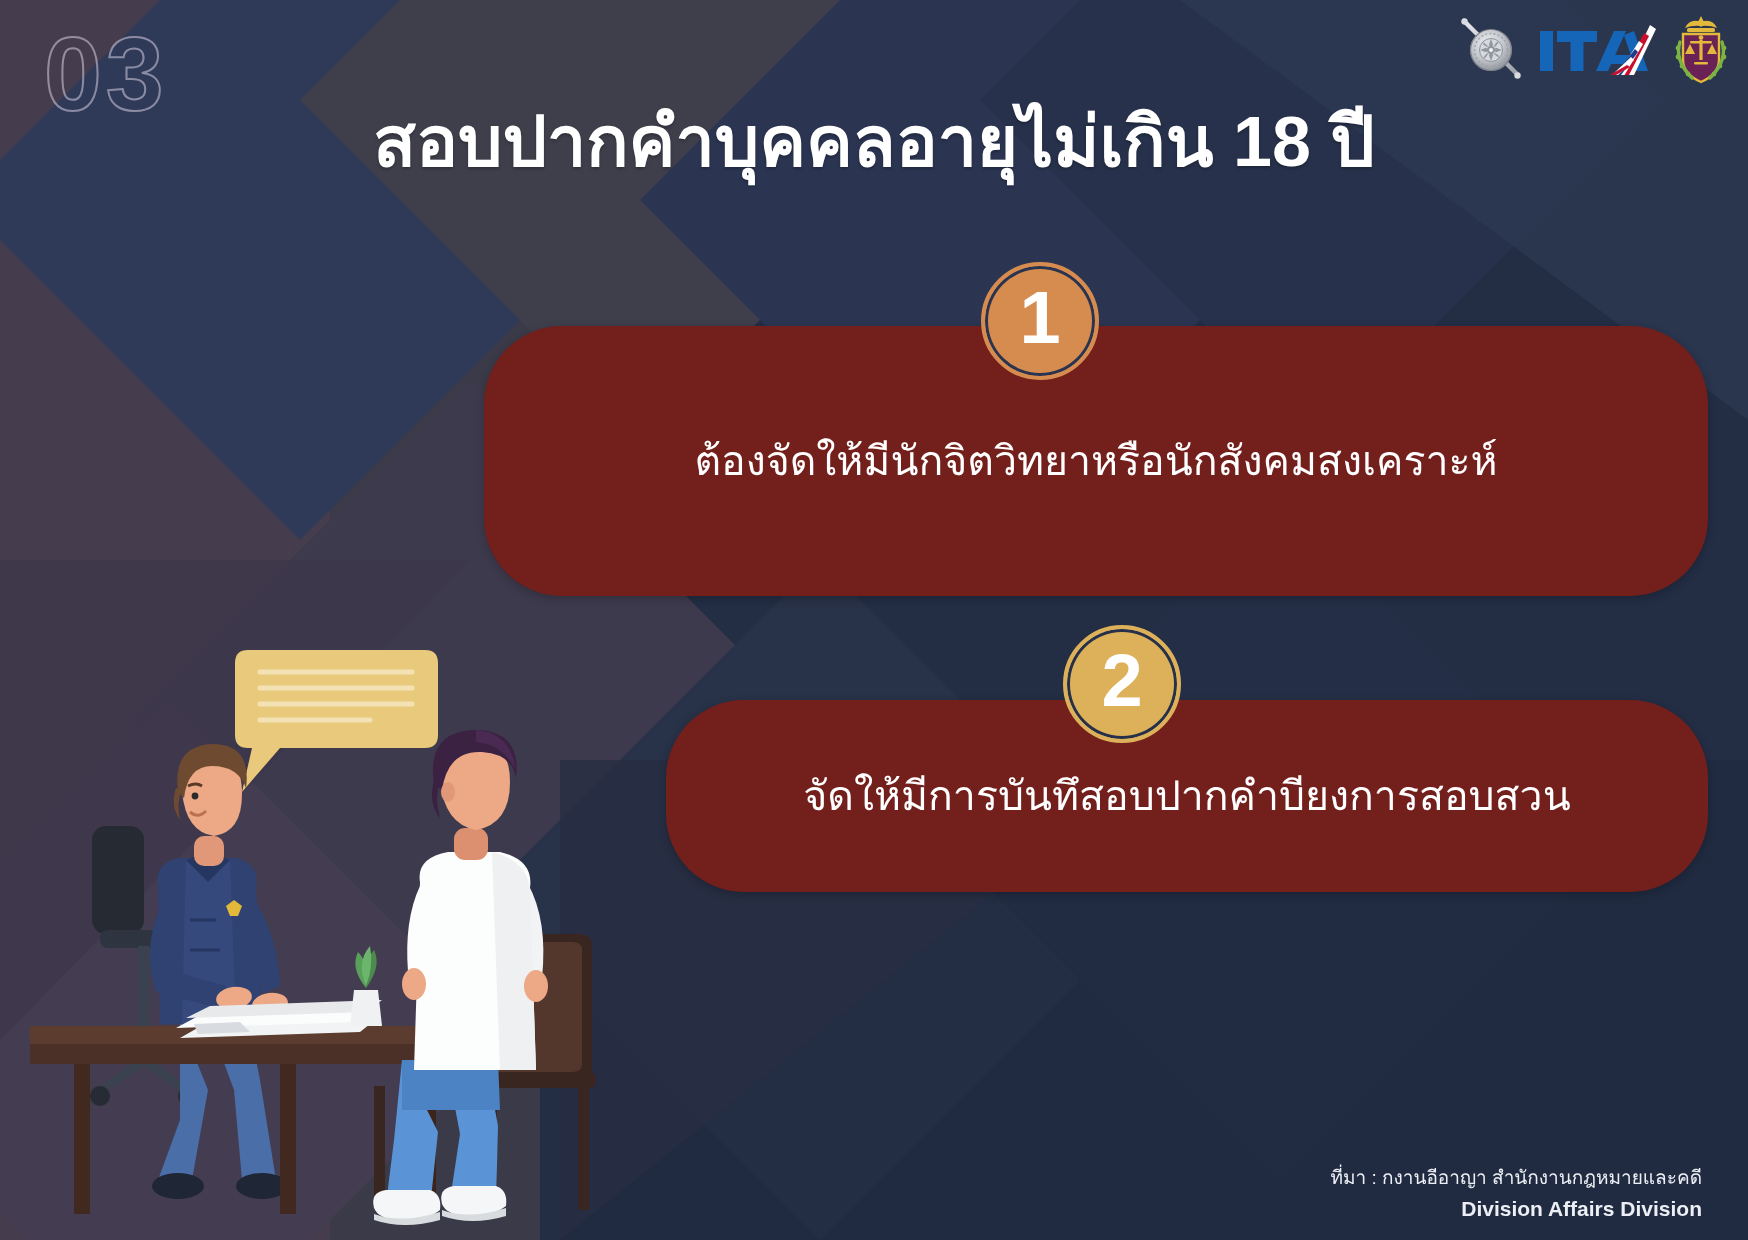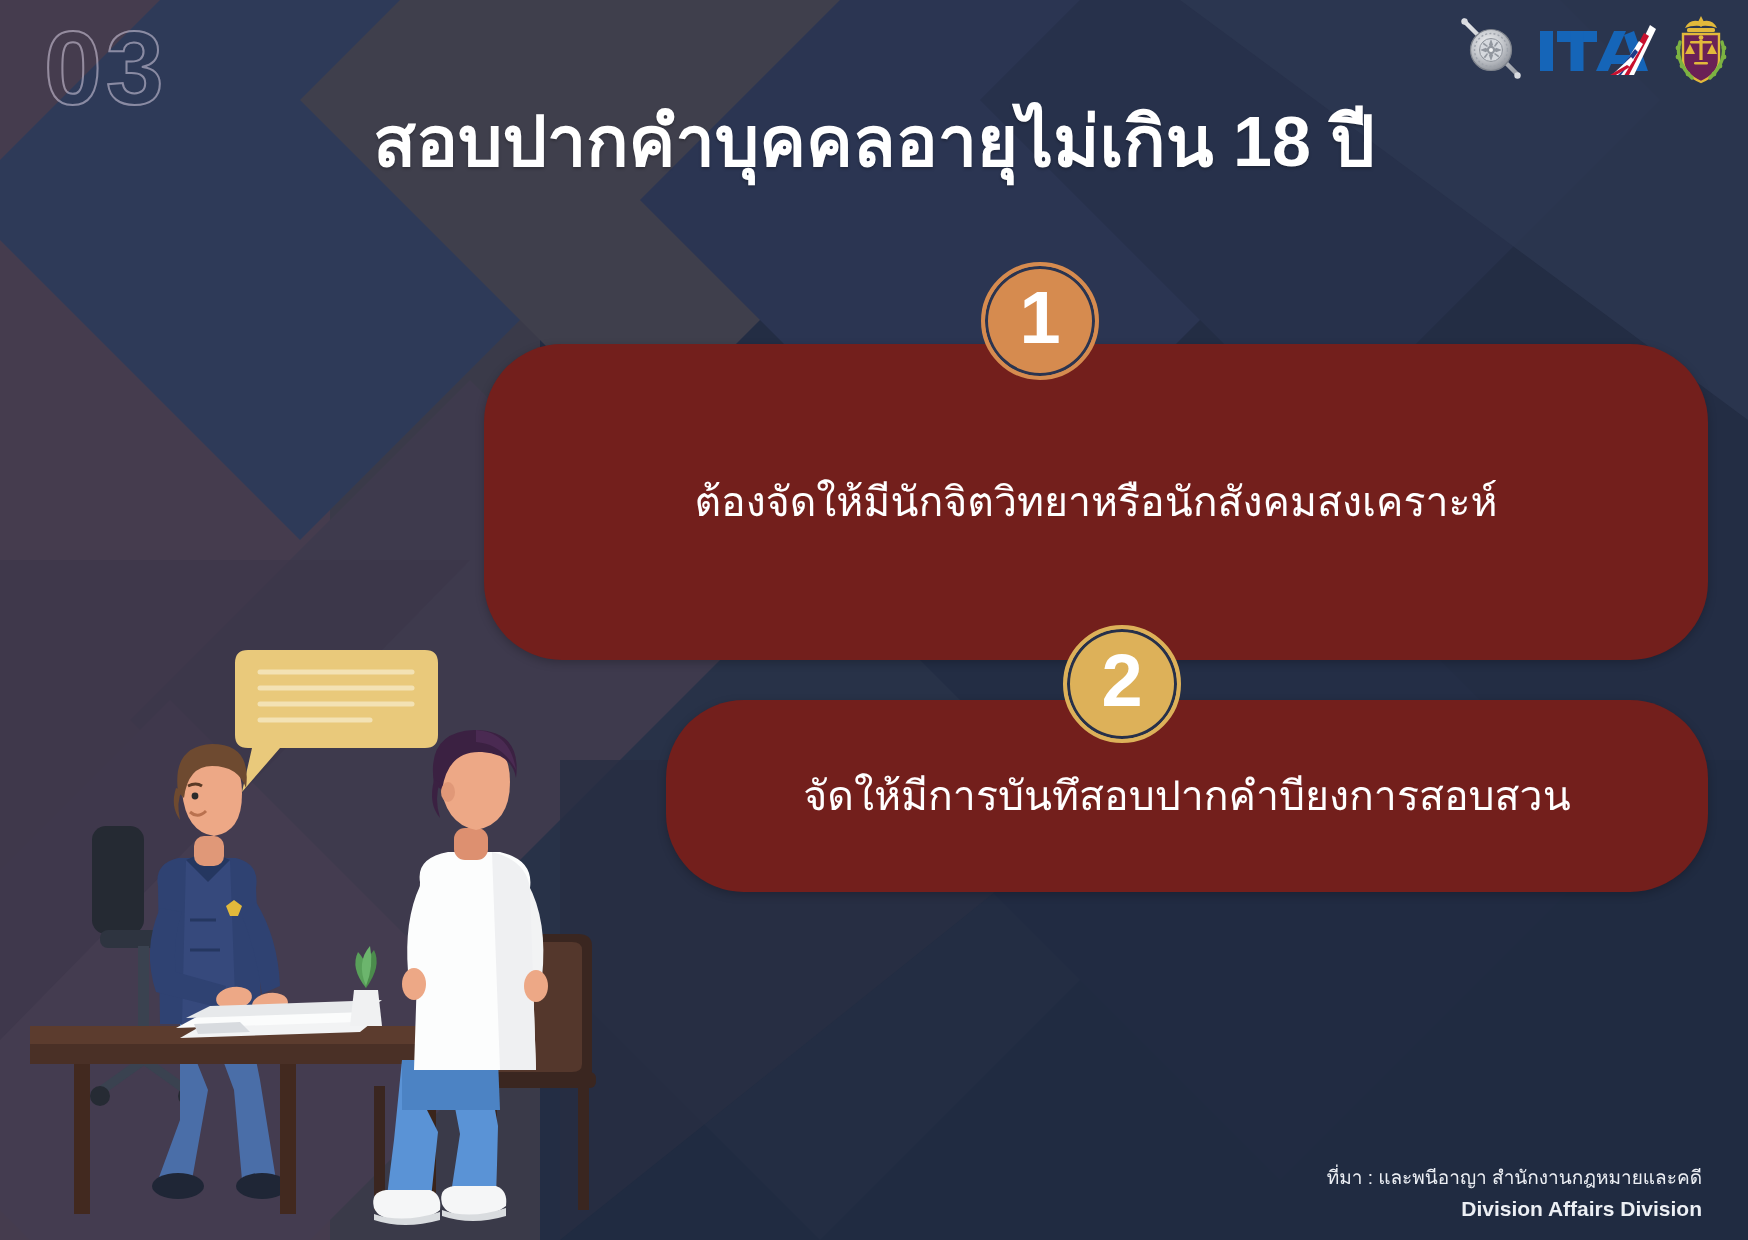--- a/index.html
+++ b/index.html
@@ -18,21 +18,21 @@
     inset: 0;
     background: #232d44;
     overflow: hidden;
   }
   .bg-layer { position: absolute; inset: 0; }
 
   
   #step-number {
     position: absolute;
     left: 44px;
-    top: 14px;
+    top: 20px;
     font-family: "Liberation Sans", sans-serif;
     font-size: 104px;
     font-weight: bold;
     letter-spacing: 4px;
     color: transparent;
     -webkit-text-stroke: 2px rgba(215,205,225,0.55);
     text-shadow: none;
     line-height: 1.05;
     user-select: none;
   }
@@ -71,23 +71,23 @@
     background: #731f1c;
     border-radius: 78px;
     display: flex;
     flex-direction: column;
     align-items: center;
     justify-content: center;
     box-shadow: 0 3px 10px rgba(0,0,0,0.22);
   }
   #card-1 {
     left: 484px;
-    top: 344px;
+    top: 326px;
     width: 1224px;
-    height: 316px;
+    height: 270px;
     gap: 28px;
   }
   #card-2 {
     left: 666px;
     top: 700px;
     width: 1042px;
     height: 192px;
   }
   .card-line {
     color: #ffffff;
@@ -413,17 +413,17 @@
 
       <path d="M404 164 Q396 112 444 110 Q492 110 486 158 Q482 134 452 132 Q418 130 412 170 Z" fill="#3b2142"></path>
       <path d="M404 160 Q398 184 410 198 Q404 178 410 162 Z" fill="#3b2142"></path>
       <path d="M446 110 Q480 112 486 150 Q472 124 446 122 Z" fill="#4a2a52"></path>
 
       <ellipse cx="418" cy="172" rx="7" ry="10" fill="#e09878"></ellipse>
     </g>
   </svg>
 
   <div id="footer">
-    <div id="footer-source">ที่มา : และพนีอาญา สำนักงานกฎหมายและคดี</div>
+    <div id="footer-source">ที่มา : กงานอีอาญา สำนักงานกฎหมายและคดี</div>
     <div id="footer-division">Division Affairs Division</div>
   </div>
 
 </div>
 
 </body></html>

